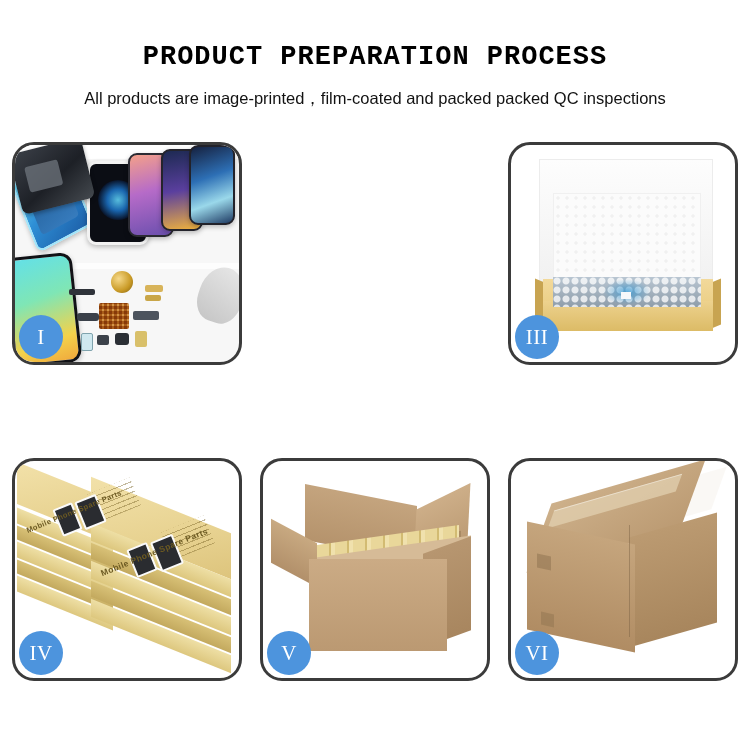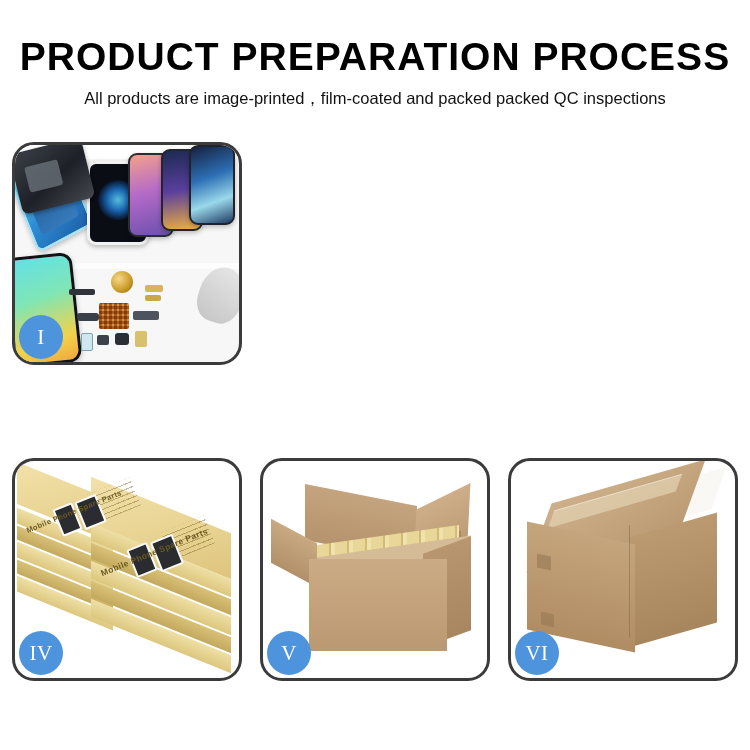--- a/index.html
+++ b/index.html
@@ -8,22 +8,22 @@
     background:#ffffff;
     font-family:"Liberation Sans", sans-serif;
     overflow:hidden;
     position:relative;
   }
   .page{position:relative;width:750px;height:750px;}
 
   
   .header{position:absolute;left:0;top:34px;width:750px;text-align:center;}
   .title{
-    font-family:Liberation Sans, sans-serif;
-    font-size:39px;font-weight:700;color:#000000;
+    font-family:Liberation Mono, monospace;
+    font-size:27px;font-weight:700;color:#000000;
     letter-spacing:1.0px;line-height:46px;
     white-space:nowrap;
   }
   .subtitle{
     font-family:"Liberation Sans", sans-serif;
     font-size:16.5px;font-weight:400;color:#121212;
     line-height:22px;margin-top:7px;white-space:nowrap;
   }
 
   
@@ -383,20 +383,37 @@
           <div class="pt cam"></div>
           <div class="pt spk"></div>
           <div class="pt bat"></div>
 
         </div>
       </div>
       <div class="badge">I</div>
     </div>
 
 
+    <div class="panel c2 r0 p3">
+      <div class="scene">
+        <div class="lidflapL"></div>
+        <div class="lidflapR"></div>
+        <div class="lid"></div>
+        <div class="foam"></div>
+        <div class="trayL"></div>
+        <div class="trayR"></div>
+        <div class="tray"></div>
+        <div class="trayfront"></div>
+        <div class="prod"></div>
+        <div class="prodtex"></div>
+        <div class="prodblue"></div>
+        <div class="prodlabel"></div>
+      </div>
+      <div class="badge">III</div>
+    </div>
 
     <div class="panel c0 r1 p4">
       <div class="scene">
 
         <div class="kbox stackA">
           <div class="ktop" style="left:0;top:0;width:124px;height:42px;transform:skewY(22deg);"></div>
           <div class="kfront" style="position:absolute;left:0;top:40px;width:96px;height:16px;transform:skewY(22deg);"></div>
           <div class="kside" style="position:absolute;left:0;top:58px;width:96px;height:14px;transform:skewY(22deg);"></div>
           <div class="kfront" style="position:absolute;left:0;top:74px;width:96px;height:16px;transform:skewY(22deg);"></div>
           <div class="kside" style="position:absolute;left:0;top:92px;width:96px;height:14px;transform:skewY(22deg);"></div>

